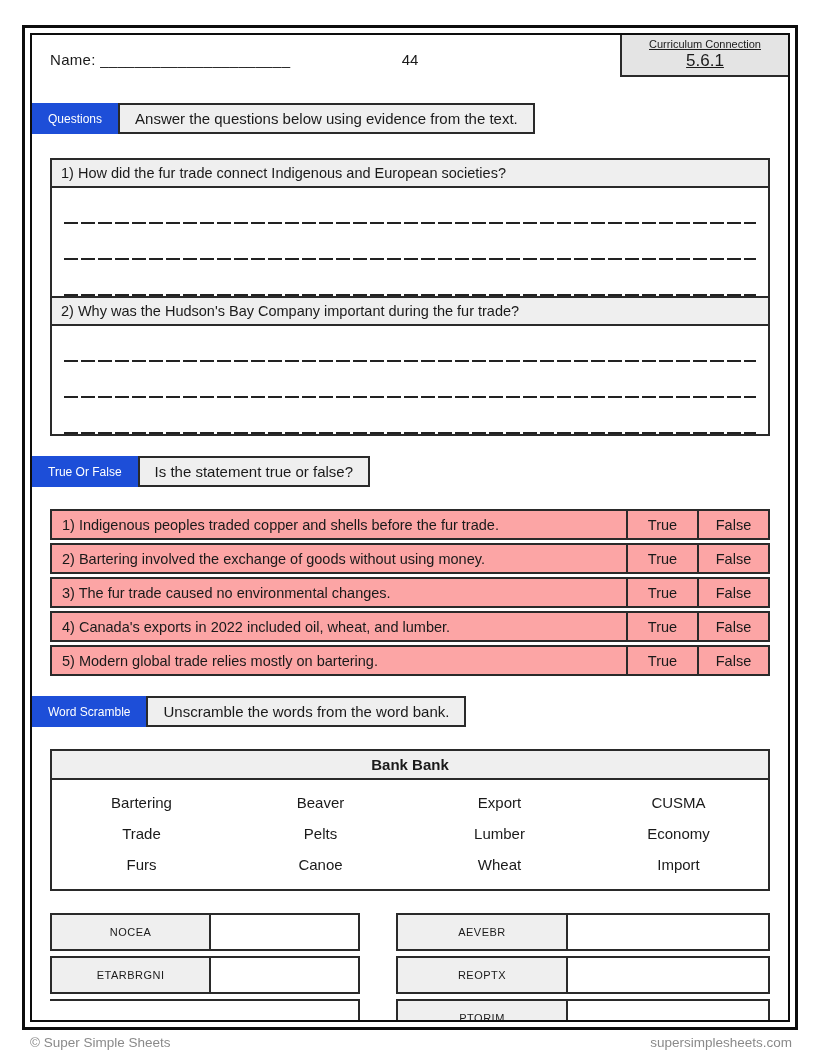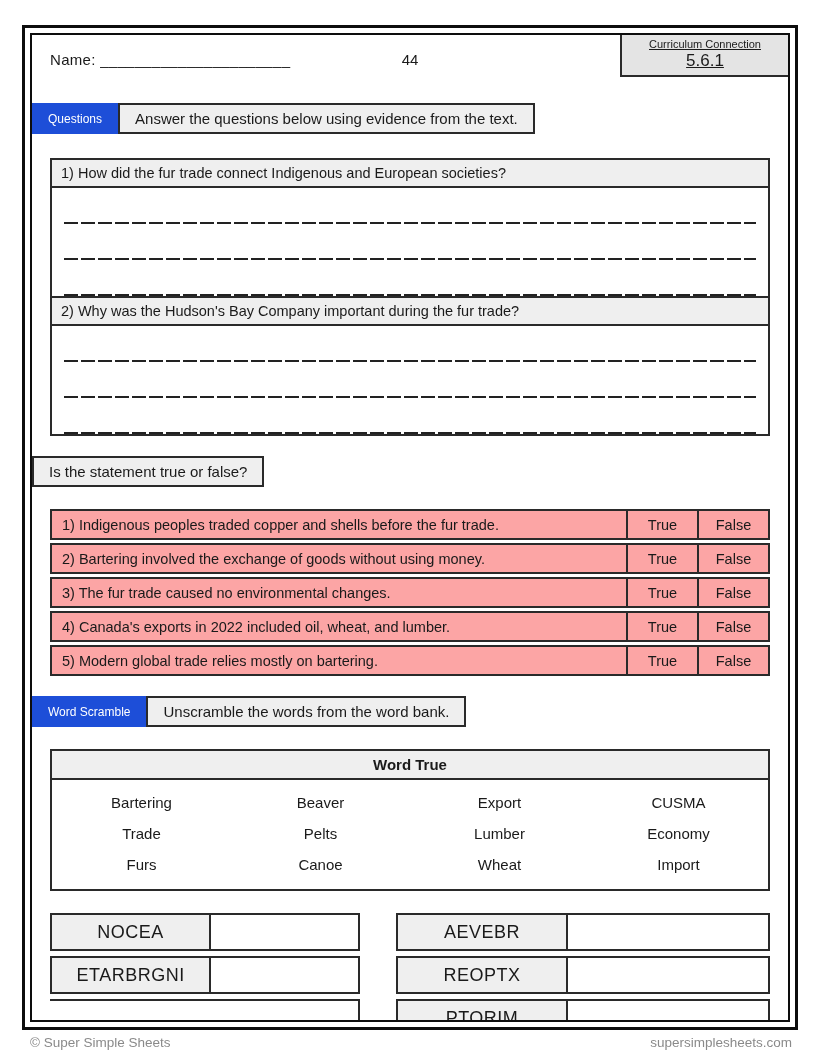--- a/index.html
+++ b/index.html
@@ -57,21 +57,21 @@
   .wb-grid { display: grid; grid-template-columns: repeat(4, 1fr); padding: 7px 0 9px; }
   .wb-word { text-align: center; font-size: 15px; padding: 7px 0; }
 
   
   .scramble-wrap { display: flex; margin: 22px 18px 0; gap: 36px; }
   .scramble-table { display: flex; flex-direction: column; gap: 5px; }
   .scramble-table.left { width: 310px; }
   .scramble-table.right { flex: 1; }
   .sc-row { display: flex; height: 38px; }
   .sc-word { background: #efefef; border: 2px solid #2a2a2a; display: flex;
-    align-items: center; justify-content: center; font-size: 18px; letter-spacing: .5px; }
+    align-items: center; justify-content: center; font-size: 11px; letter-spacing: .5px; }
   .scramble-table.left .sc-word { width: 52%; }
   .scramble-table.right .sc-word { width: 46%; }
   .sc-answer { flex: 1; border: 2px solid #2a2a2a; border-left: none; background: #fff; }
 
   
   .footer { position: absolute; left: 30px; right: 28px; top: 1035px;
     display: flex; justify-content: space-between; color: #8a8a8a; font-size: 13.5px; }
 </style>
 </head>
 <body>
@@ -107,20 +107,21 @@
           <div class="q-head">2) Why was the Hudson's Bay Company important during the fur trade?</div>
           <div class="q-answer">
             <div class="write-line"></div>
             <div class="write-line"></div>
             <div class="write-line"></div>
           </div>
         </div>
       </div>
 
       <div class="section-header">
+        <div class="section-label">True Or False</div>
         <div class="section-instruction">Is the statement true or false?</div>
       </div>
 
       <div class="tf-table">
         <div class="tf-row">
           <div class="tf-statement">1) Indigenous peoples traded copper and shells before the fur trade.</div>
           <div class="tf-true">True</div>
           <div class="tf-false">False</div>
         </div>
         <div class="tf-row">
@@ -144,21 +145,21 @@
           <div class="tf-false">False</div>
         </div>
       </div>
 
       <div class="section-header">
         <div class="section-label">Word Scramble</div>
         <div class="section-instruction">Unscramble the words from the word bank.</div>
       </div>
 
       <div class="word-bank">
-        <div class="wb-title">Word True</div>
+        <div class="wb-title">Bank Bank</div>
         <div class="wb-grid">
           <div class="wb-word">Bartering</div>
           <div class="wb-word">Beaver</div>
           <div class="wb-word">Export</div>
           <div class="wb-word">CUSMA</div>
           <div class="wb-word">Trade</div>
           <div class="wb-word">Pelts</div>
           <div class="wb-word">Lumber</div>
           <div class="wb-word">Economy</div>
           <div class="wb-word">Furs</div>

